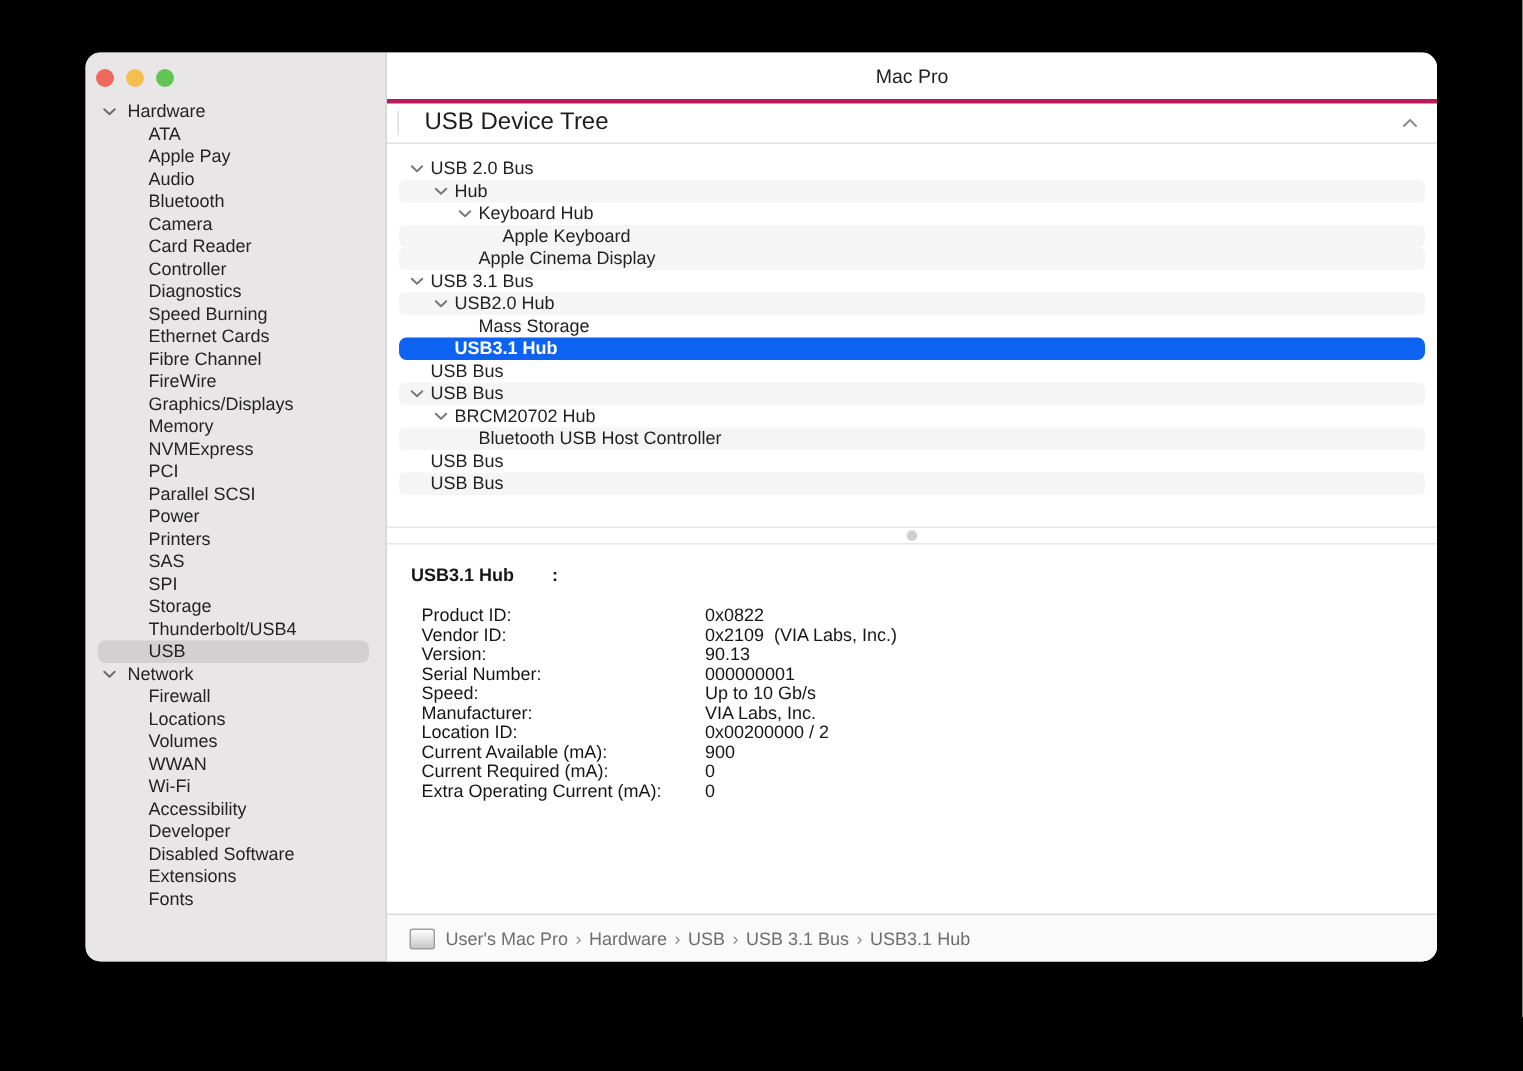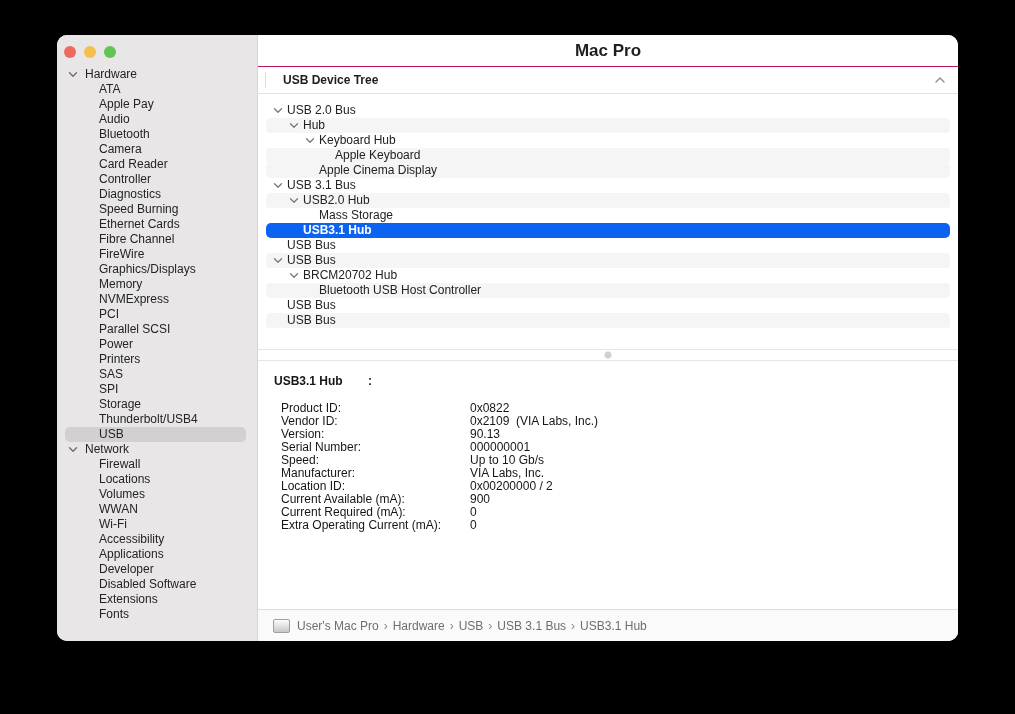--- a/index.html
+++ b/index.html
@@ -21,24 +21,24 @@
   .light{width:12px;height:12px;border-radius:50%;display:inline-block;}
   .side-list{padding-top:9px;font-size:12px;color:#242424;}
   .side-row{height:15px;line-height:15px;position:relative;white-space:nowrap;cursor:default;}
   .side-group .label{padding-left:28px;}
   .side-group .tw{position:absolute;left:11px;top:4px;line-height:0;}
   .side-item{padding-left:42px;}
   .side-item.selected{margin:0 11px 0 8px;padding-left:34px;border-radius:5px;}
   
   .main{flex:1;display:flex;flex-direction:column;background:#fff;min-width:0;}
   .titlebar{height:31px;min-height:31px;display:flex;align-items:center;justify-content:center;
-    font-size:17px;font-weight:700;color:#1e1e1e;}
+    font-size:13px;font-weight:400;color:#1e1e1e;}
   .tree-header{
-    height:26px;min-height:26px;border-top:1px solid #be185d;border-bottom:1px solid #e2e2e2;
-    position:relative;display:flex;align-items:center;font-size:12px;font-weight:700;
+    height:26px;min-height:26px;border-top:3px solid #be185d;border-bottom:1px solid #e2e2e2;
+    position:relative;display:flex;align-items:center;font-size:16px;font-weight:400;
     color:#1e1e1e;padding-left:25px;
   }
   .tree-header::before{content:"";position:absolute;left:7px;top:5px;bottom:5px;width:1px;background:#dedede;}
   .collapse-btn{position:absolute;right:12px;top:0;bottom:0;display:flex;align-items:center;cursor:default;}
   .tree{height:255px;min-height:255px;box-sizing:border-box;padding-top:9px;font-size:12px;color:#222;overflow:hidden;}
   .tree-row{height:15px;line-height:15px;margin:0 8px;border-radius:4px;position:relative;white-space:nowrap;cursor:default;}
   .tree-row.selected{color:#fff;font-weight:700;border-radius:5px;}
   .tree-row .tw{position:absolute;top:4px;line-height:0;}
   .tree-row .label{display:block;}
   .splitter{height:10px;min-height:10px;border-top:1px solid #e6e6e6;border-bottom:1px solid #e6e6e6;position:relative;background:#fff;cursor:row-resize;}
@@ -99,21 +99,20 @@
           <div class="side-row side-item selected" style="background: rgb(210, 208, 208);">USB</div>
           <div class="side-row side-group"><span class="tw"><svg width="10" height="7" viewBox="0 0 10 7">
                 <polyline points="1.5,1.8 5,5.2 8.5,1.8" fill="none" stroke="#6b6b6b" stroke-width="1.3" stroke-linecap="round" stroke-linejoin="round"></polyline>
               </svg></span><span class="label">Network</span></div>
           <div class="side-row side-item">Firewall</div>
           <div class="side-row side-item">Locations</div>
           <div class="side-row side-item">Volumes</div>
           <div class="side-row side-item">WWAN</div>
           <div class="side-row side-item">Wi-Fi</div>
           <div class="side-row side-item">Accessibility</div>
-          <div class="side-row side-item">Applications</div>
           <div class="side-row side-item">Developer</div>
           <div class="side-row side-item">Disabled Software</div>
           <div class="side-row side-item">Extensions</div>
           <div class="side-row side-item">Fonts</div>
         </nav>
     </aside>
 
     <section class="main">
 
       <header class="titlebar">

